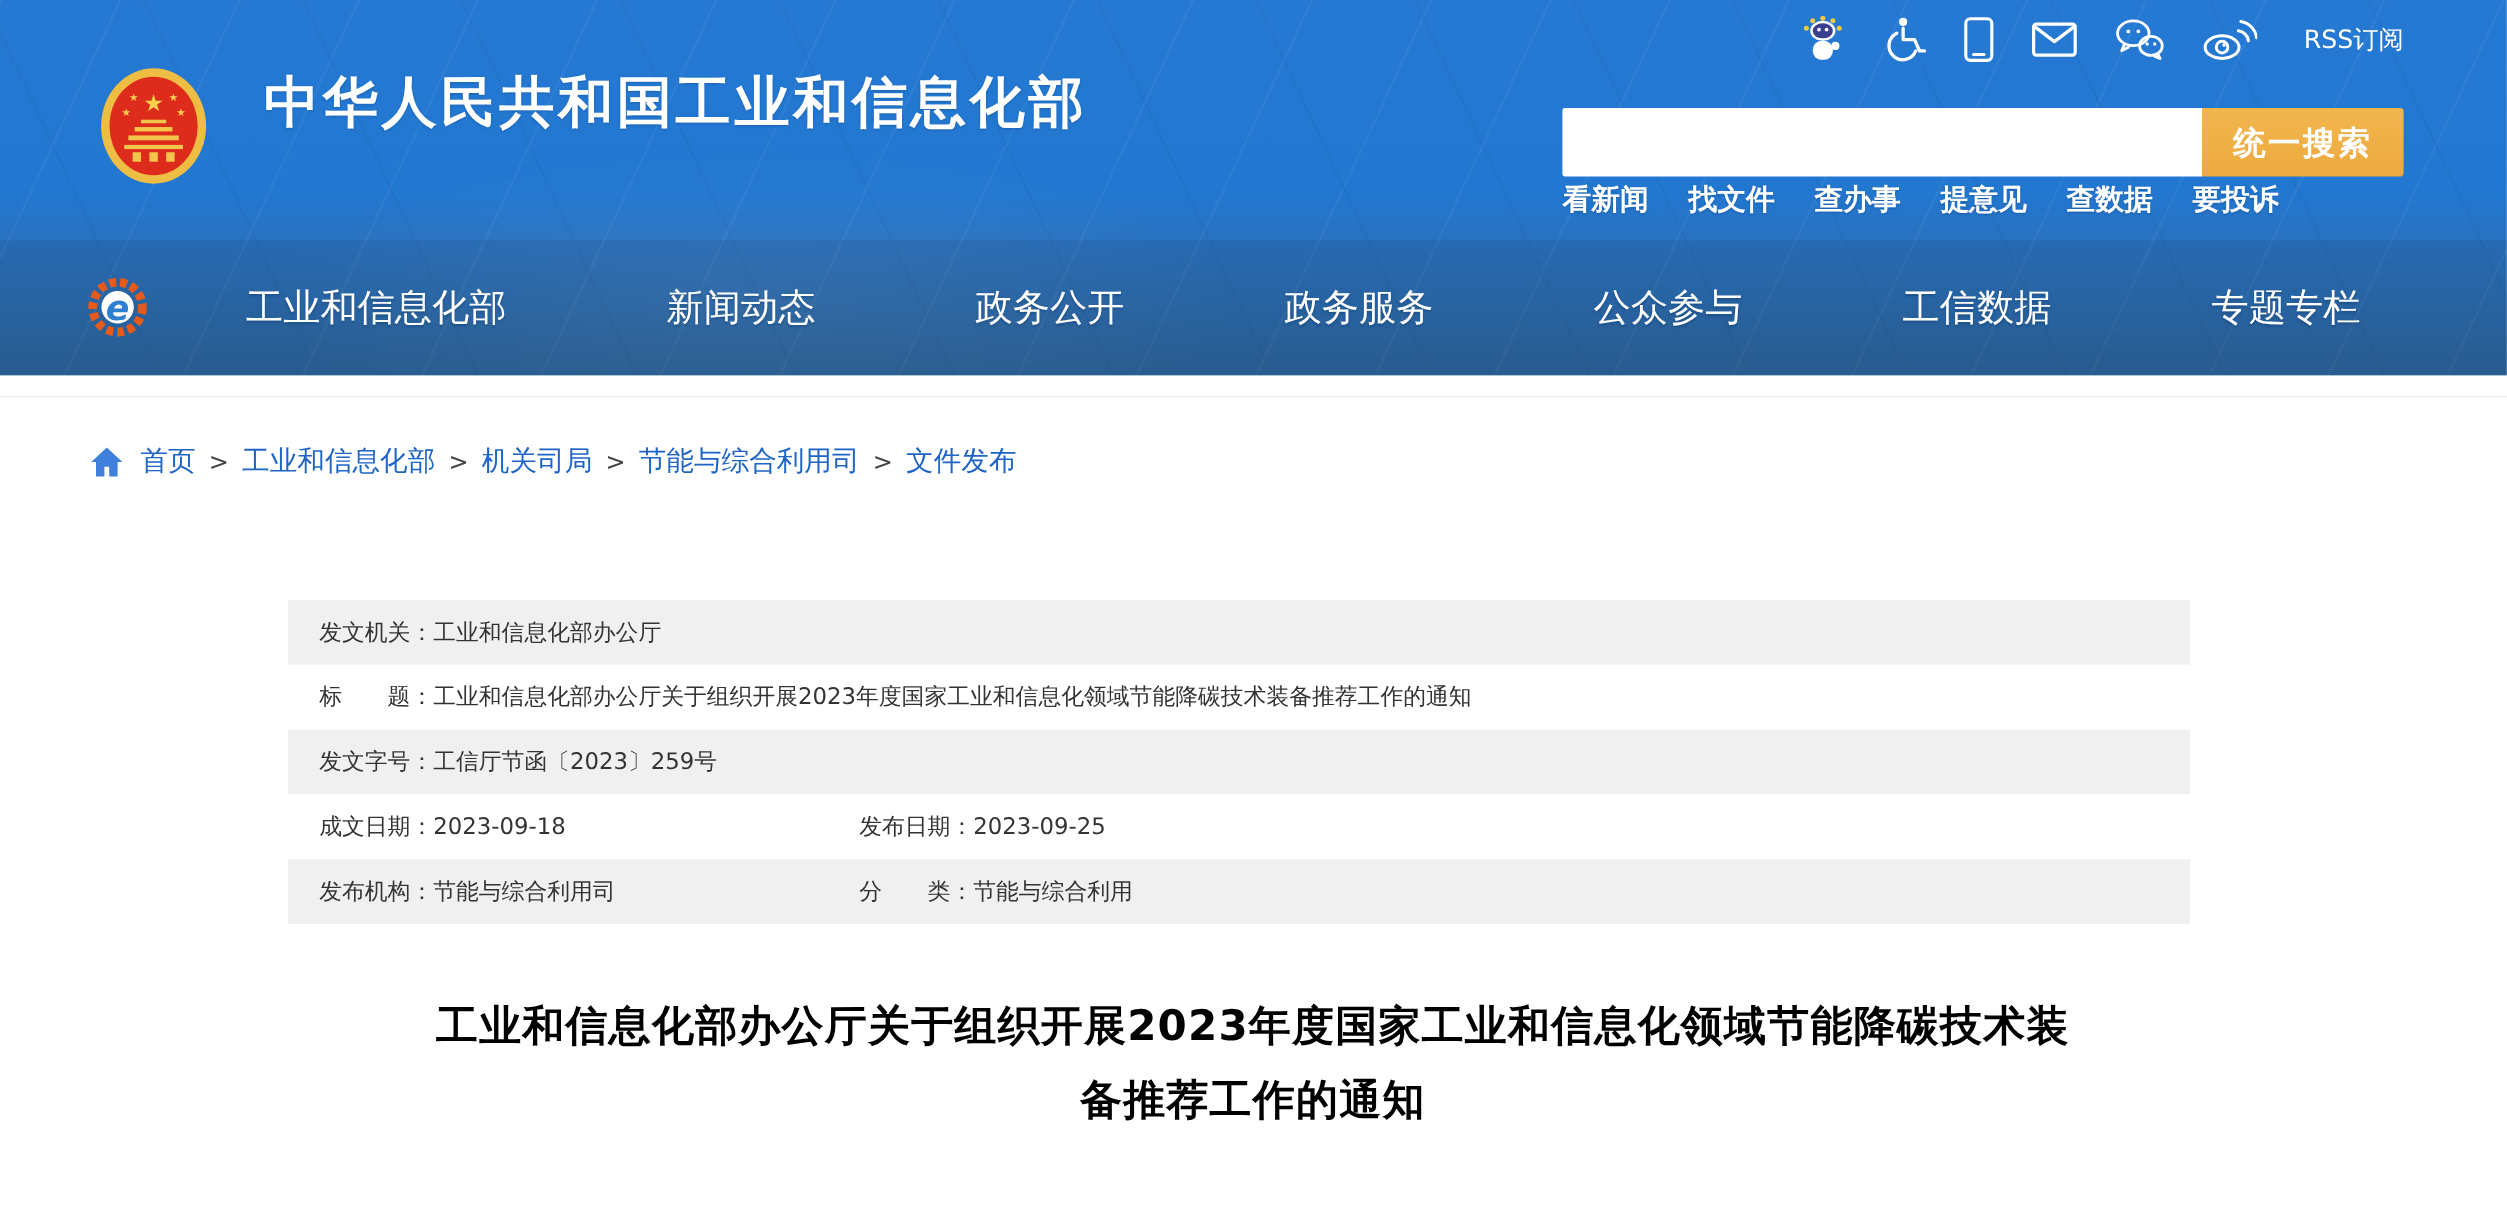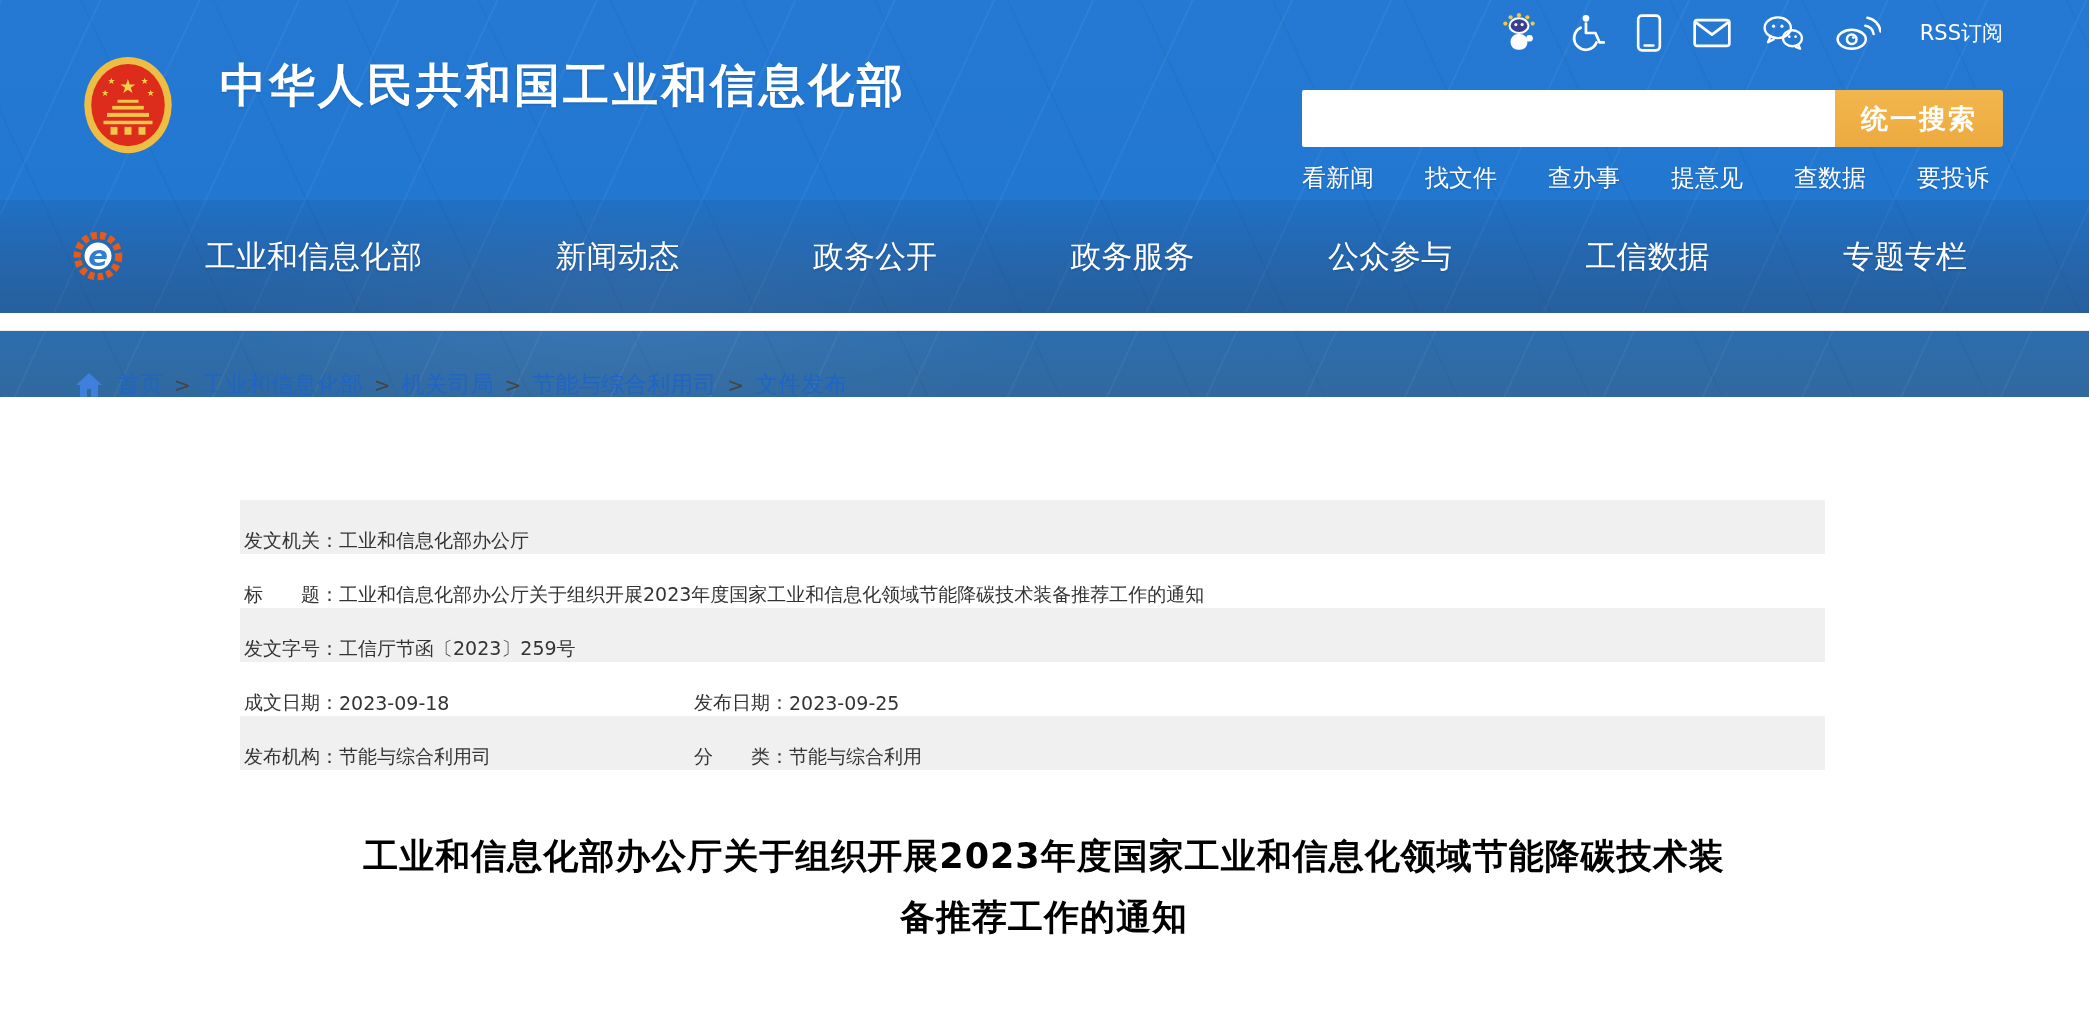--- a/index.html
+++ b/index.html
@@ -5,21 +5,21 @@
   * { margin:0; padding:0; box-sizing:border-box; }
   html,body { width:2089px; height:1027px; }
   body {
     position:relative;
     background:#ffffff;
     font-family:"DejaVu Sans","Liberation Sans",sans-serif;
     overflow:hidden;
   }
   
   .header {
-    position:absolute; top:0; left:0; width:2089px; height:397px;
+    position:absolute; top:0; left:0; width:2089px; height:313px;
     background:linear-gradient(180deg,#2579d3 0%,#2277d0 52%,#2a71bd 66%,#30699f 100%);
     overflow:hidden;
   }
   .header::before{ 
     content:""; position:absolute; inset:0;
     background:
       repeating-linear-gradient(115deg, rgba(255,255,255,0.045) 0 2px, rgba(255,255,255,0) 2px 90px),
       repeating-linear-gradient(65deg, rgba(10,40,90,0.05) 0 2px, rgba(255,255,255,0) 2px 120px),
       radial-gradient(600px 180px at 30% 80%, rgba(255,255,255,0.06), rgba(255,255,255,0) 70%);
   }
@@ -43,41 +43,41 @@
     flex:1; height:57px; border:none; outline:none; background:#ffffff;
     font-size:22px; padding:0 16px; border-radius:2px 0 0 2px;
   }
   .search-btn {
     width:168px; height:57px; border:none; cursor:pointer;
     background:linear-gradient(180deg,#f2b64e,#ecaa3e);
     color:#ffffff; font-size:27px; font-weight:bold; letter-spacing:2px;
     border-radius:0 3px 3px 0;
     font-family:Liberation Mono, monospace;
   }
-  .quick-links { display:flex; gap:51px; margin-top:15px; }
+  .quick-links { display:flex; gap:33px; margin-top:3px;font-weight:bold; }
   .quick-links span { color:#ffffff; font-size:24px; cursor:pointer; white-space:nowrap; text-shadow:0 1px 2px rgba(0,40,90,0.3); }
 
   .nav-logo { position:absolute; left:70px; top:228px; width:56px; height:56px; z-index:4; }
   .nav-items {
     position:absolute; left:205px; top:200px; width:1762px; height:113px;
     display:flex; justify-content:space-between; align-items:center; z-index:4;
   }
   .nav-items span { color:#ffffff; font-size:31px; cursor:pointer; white-space:nowrap; text-shadow:0 1px 2px rgba(0,40,90,0.3); }
 
   .subheader-strip { position:absolute; top:313px; left:0; width:2089px; height:18px; background:#ffffff; border-bottom:1px solid #ececec; }
 
   
   .breadcrumb { position:absolute; top:369px; left:75px; display:flex; align-items:center; font-size:23px; z-index:2; }
   .breadcrumb .home-icon { width:28px; height:26px; margin-right:14px; cursor:pointer; }
   .breadcrumb a { color:#2065c5; text-decoration:none; cursor:pointer; white-space:nowrap; }
   .breadcrumb .sep { color:#444444; margin:0 11px; font-size:20px; }
 
   
   .meta-table { position:absolute; top:500px; left:240px; width:1585px; font-size:19px; color:#333333; }
-  .meta-row { height:54px; display:flex; align-items:flex-end; padding-left:4px; background:#ffffff; }
+  .meta-row { height:54px; display:flex; align-items:center; padding-left:26px; background:#ffffff; }
   .meta-row.gray { background:#f0f0f0; }
   .meta-cell { display:flex; align-items:center; }
   .meta-cell.col1 { width:450px; }
   .meta-label { white-space:pre; }
   .meta-value { white-space:pre; }
 
   
   .article-title {
     position:absolute; top:826px; left:240px; width:1608px;
     text-align:center; color:#000000; font-weight:bold;

